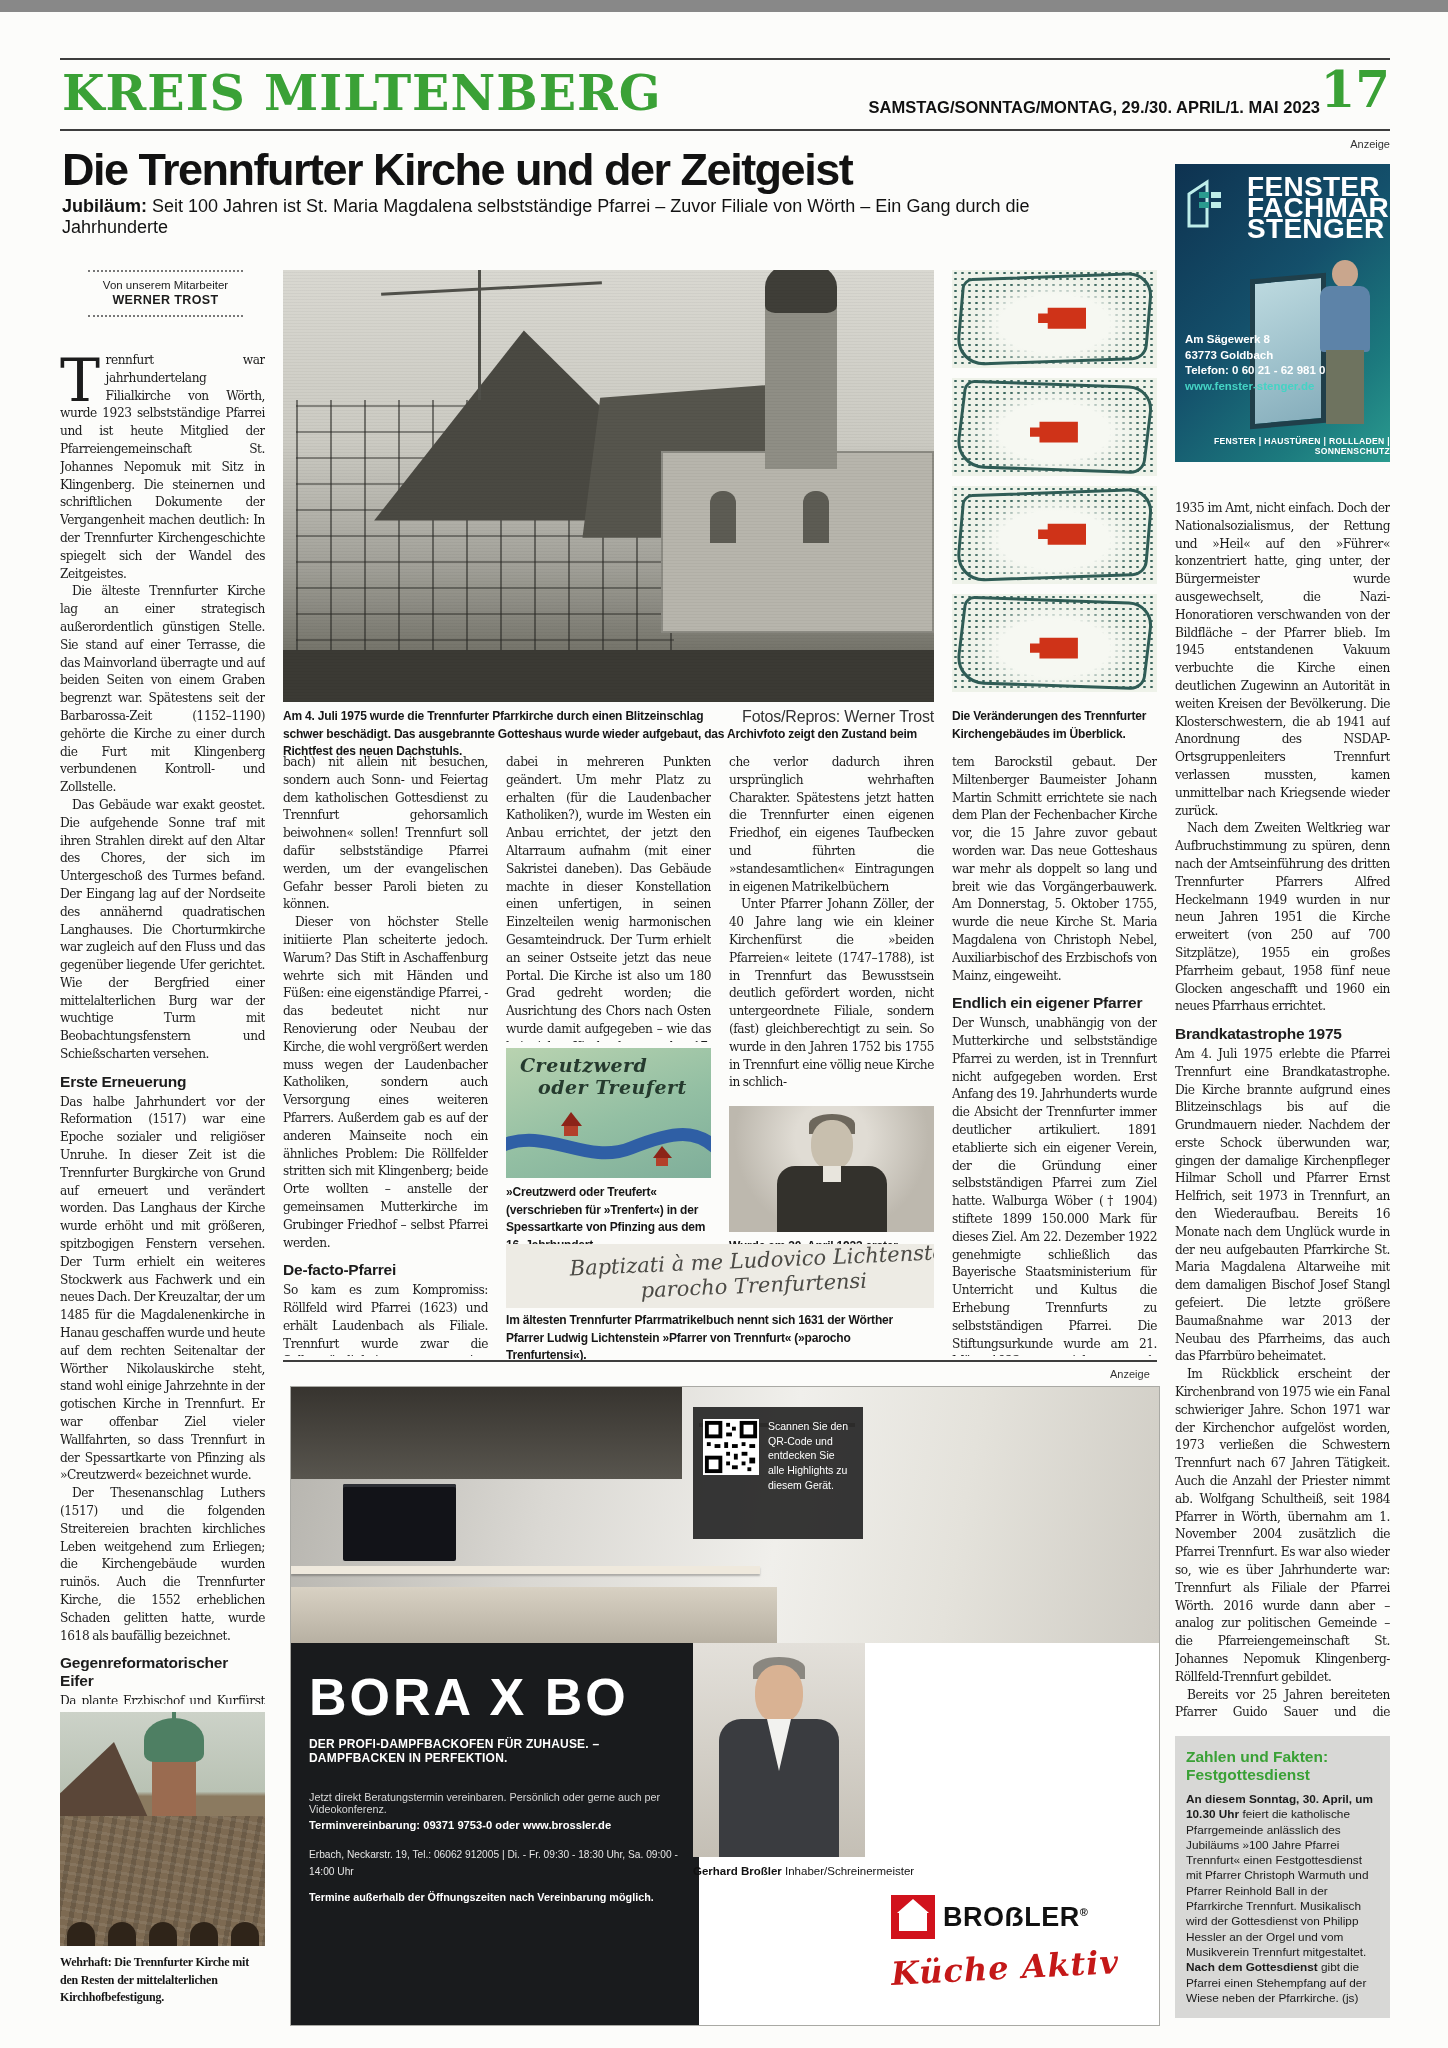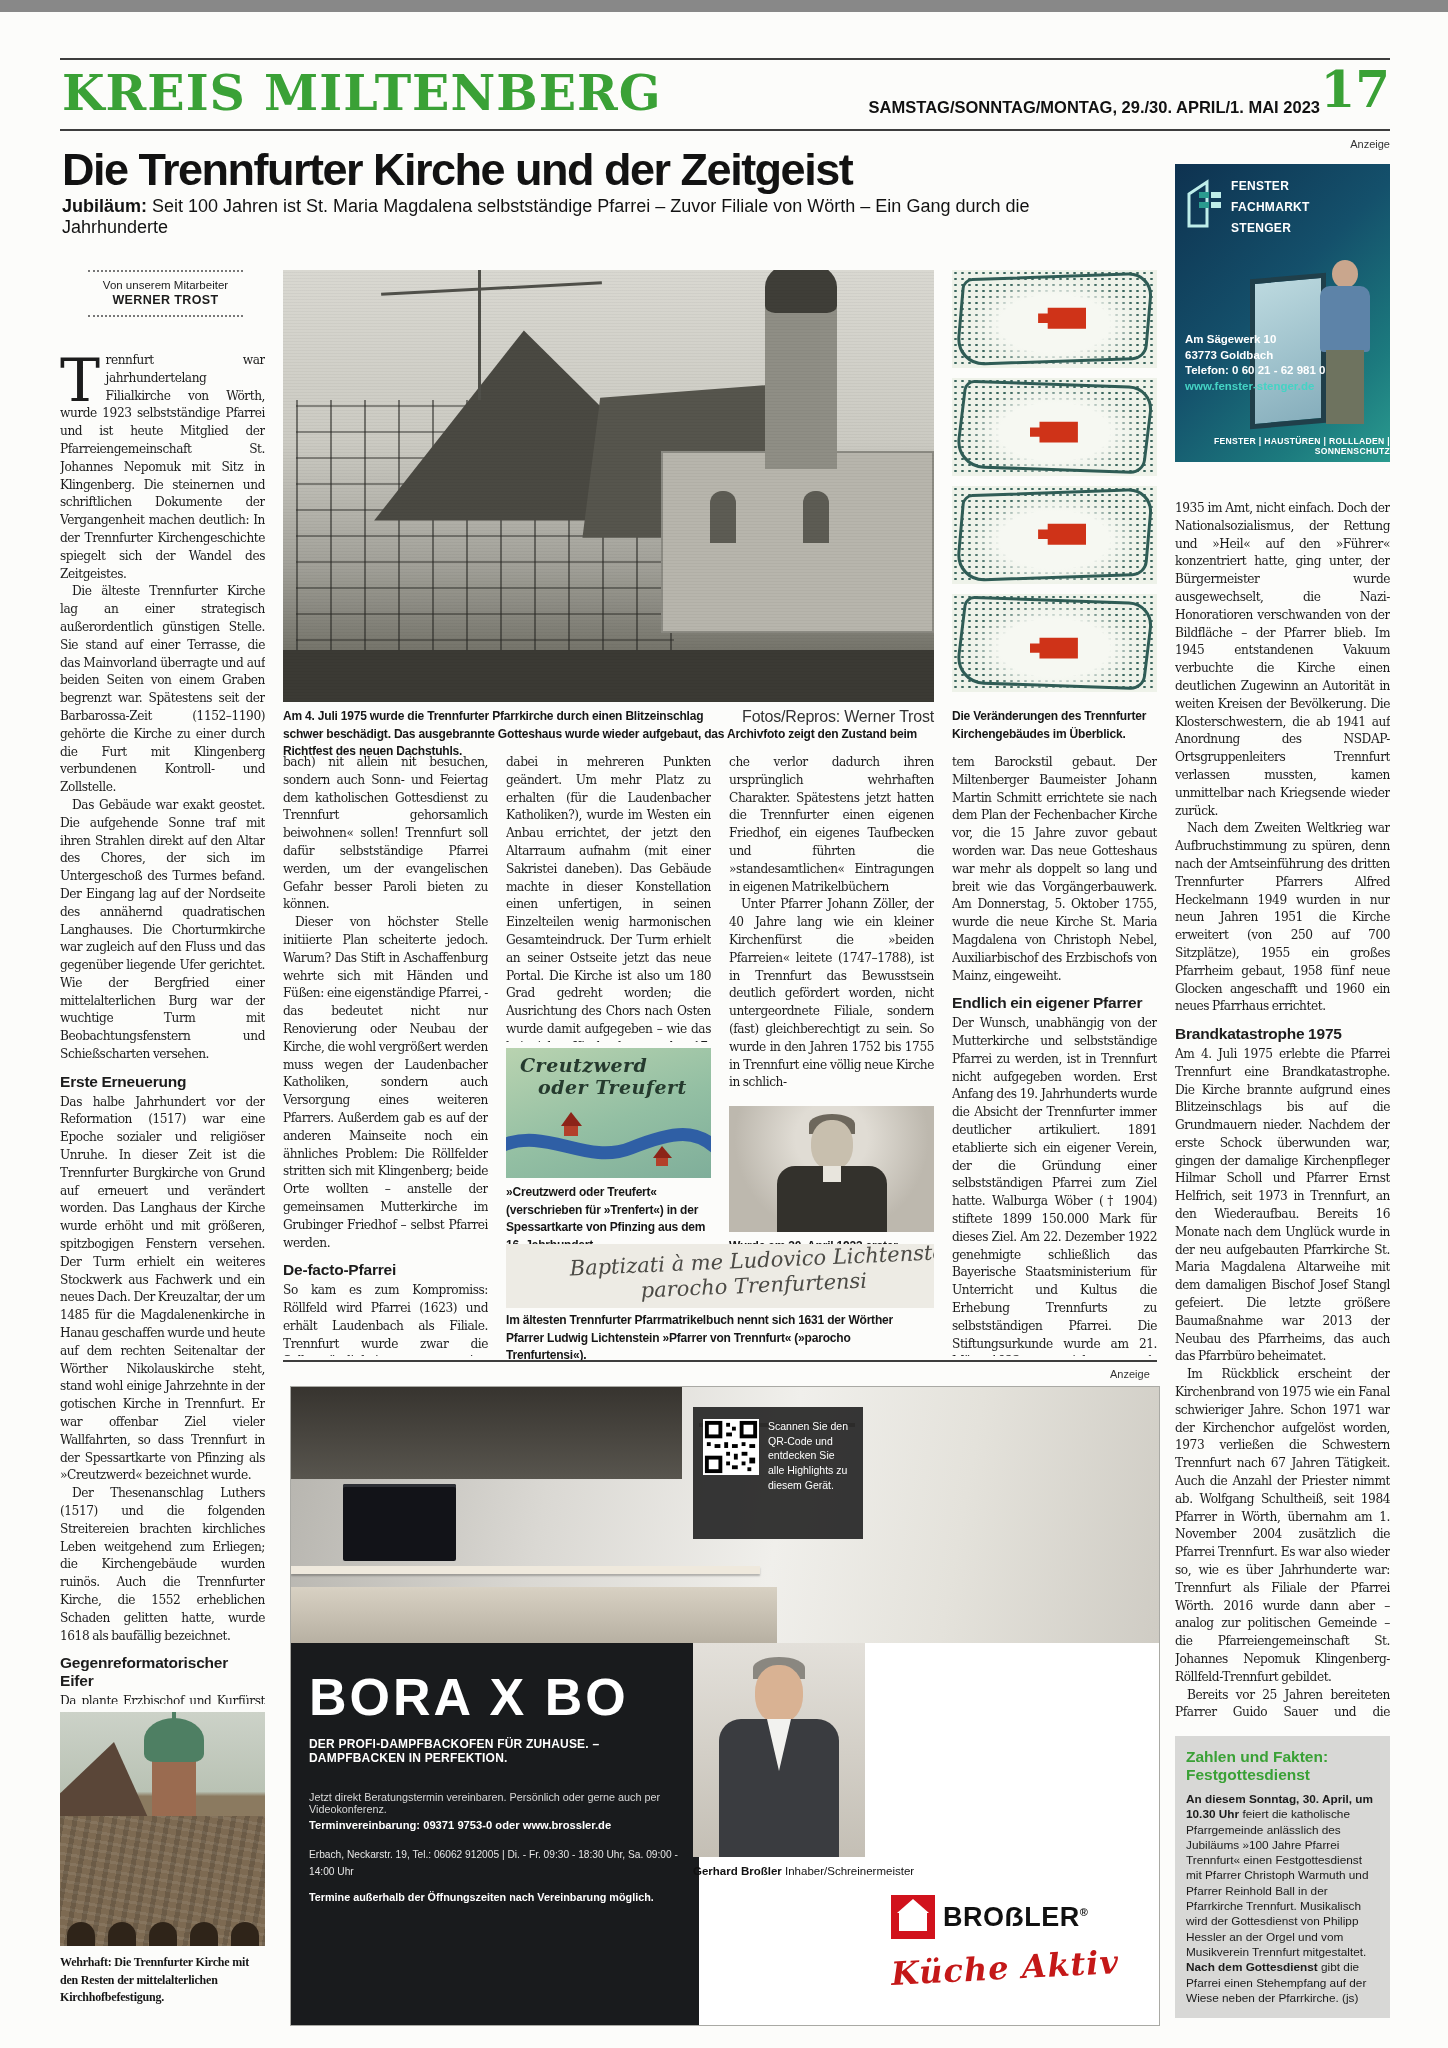--- a/index.html
+++ b/index.html
@@ -69,21 +69,21 @@
   .diag .red{position:absolute;left:42%;top:36%;width:48px;height:26px;background:#cf3318;
     clip-path:polygon(0 32%,20% 32%,20% 10%,100% 10%,100% 90%,20% 90%,20% 68%,0 68%);}
   .diag:nth-child(even) .frame{transform:skewX(-5deg) rotate(2deg);}
   .diag:nth-child(even) .red{left:38%;top:42%;}
   
   .anzeige{position:absolute;font-family:"Liberation Sans",sans-serif;font-size:11px;color:#333;}
   .ad-stenger{position:absolute;left:1175px;top:152px;width:215px;height:298px;overflow:hidden;
     background:linear-gradient(135deg,#0e3250 0%,#14506b 45%,#1c7a7e 78%,#2a9b8f 100%);
     font-family:"Liberation Sans",sans-serif;color:#fff;}
   .st-logo{position:absolute;left:10px;top:14px;width:40px;height:52px;}
-  .st-title{position:absolute;left:56px;top:12px;font-weight:800;font-size:12px;line-height:21px;letter-spacing:.3px;}
+  .st-title{position:absolute;left:72px;top:12px;font-weight:800;font-size:28px;line-height:21px;letter-spacing:.3px;}
   .st-pane{position:absolute;right:64px;top:112px;width:66px;height:140px;border:5px solid #203f4a;
     background:linear-gradient(160deg,#bcd9df,#86aebc);transform:skewY(-5deg);}
   .st-man{position:absolute;right:12px;top:96px;width:64px;height:168px;}
   .st-head{position:absolute;left:18px;top:0;width:26px;height:28px;border-radius:50%;background:#c9a68d;}
   .st-torso{position:absolute;left:6px;top:26px;width:50px;height:66px;border-radius:10px 10px 4px 4px;background:#5d83a8;}
   .st-legs{position:absolute;left:12px;top:90px;width:38px;height:74px;background:#6e735f;}
   .st-addr{position:absolute;left:10px;top:168px;font-size:11.5px;font-weight:bold;line-height:15.5px;}
   .st-web{color:#45d3c4;}
   .st-footer{position:absolute;left:0;bottom:6px;width:100%;text-align:right;font-size:8.6px;
     font-weight:800;letter-spacing:.3px;}
@@ -253,21 +253,21 @@
       <div>FACHMARKT</div>
       <div>STENGER</div>
     </div>
     <div class="st-pane"></div>
     <div class="st-man">
       <div class="st-head"></div>
         <div class="st-torso"></div>
         <div class="st-legs"></div>
     </div>
     <div class="st-addr">
-      <div>Am Sägewerk 10</div>
+      <div>Am Sägewerk 8</div>
       <div>63773 Goldbach</div>
       <div>Telefon: 0 60 21 - 62 981 0</div>
       <div class="st-web">www.fenster-stenger.de</div>
     </div>
     <div class="st-footer">FENSTER | HAUSTÜREN | ROLLLADEN | SONNENSCHUTZ</div>
   </div>
 
   <div class="col" style="left:283px;top:742px;width:205px;height:602px;">
       <p>bach) nit allein nit besuchen, sondern auch Sonn- und Feiertag dem katholischen Gottesdienst zu Trennfurt gehorsamlich beiwohnen« sollen! Trennfurt soll dafür selbstständige Pfarrei werden, um der evangelischen Gefahr besser Paroli bieten zu können.</p>
       <p>Dieser von höchster Stelle initiierte Plan scheiterte jedoch. Warum? Das Stift in Aschaffenburg wehrte sich mit Händen und Füßen: eine eigenständige Pfarrei, - das bedeutet nicht nur Renovierung oder Neubau der Kirche, die wohl vergrößert werden muss wegen der Laudenbacher Katholiken, sondern auch Versorgung eines weiteren Pfarrers. Außerdem gab es auf der anderen Mainseite noch ein ähnliches Problem: Die Röllfelder stritten sich mit Klingenberg; beide Orte wollten – anstelle der gemeinsamen Mutterkirche im Grubinger Friedhof – selbst Pfarrei werden.</p>

